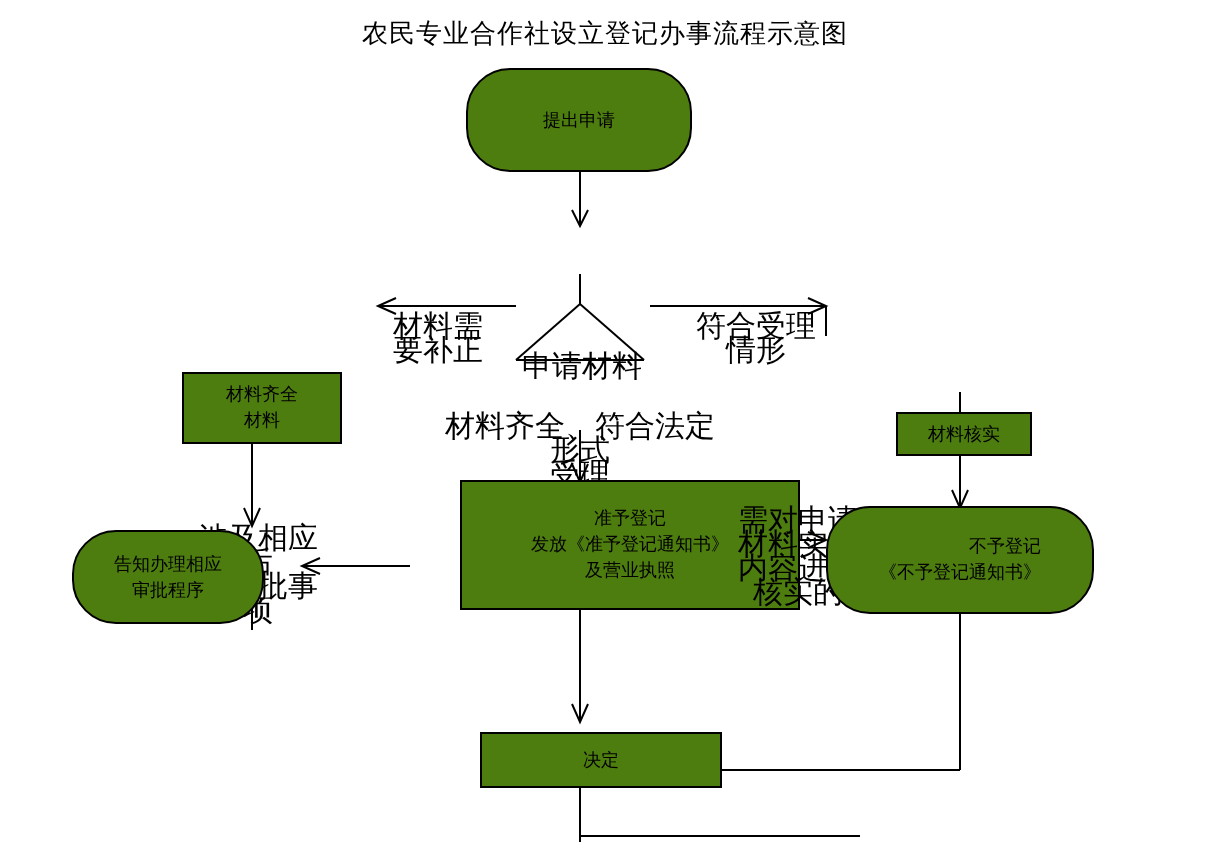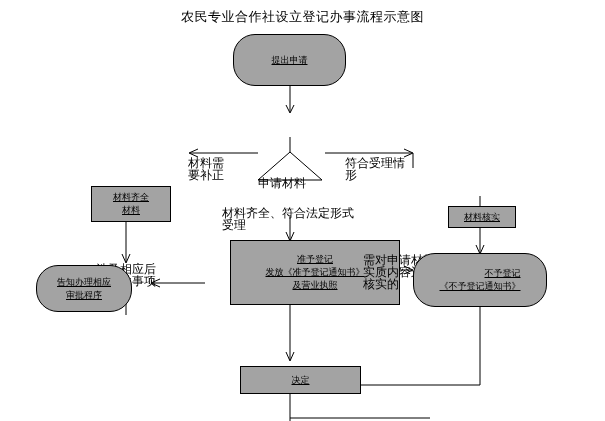--- a/index.html
+++ b/index.html
@@ -24,42 +24,41 @@
     font-size: 13px;
     color: #000;
     font-family: "Liberation Serif", serif;
     font-weight: normal;
     letter-spacing: 0.5px;
   }
   .node {
     position: absolute;
     box-sizing: border-box;
     border: 1px solid #000;
-    background: #a3a3a3;
+    background: #4d7c0f;
     color: #000;
     font-size: 9px;
     line-height: 13px;
     text-align: center;
     display: flex;
     align-items: center;
     justify-content: center;
     padding: 1px 2px;
     font-family: "Liberation Serif", serif;
-    text-decoration: underline;
   }
   .rounded {
     border-radius: 22px / 22px;
   }
   .plain {
     position: absolute;
     color: #000;
-    font-size: 12px;
+    font-size: 15px;
     line-height: 12px;
-    font-family: Liberation Mono, monospace;
-    text-align: left;
+    font-family: Liberation Serif, serif;
+    text-align: center;
   }
   svg#wires {
     position: absolute;
     left: 0;
     top: 0;
     width: 605px;
     height: 421px;
     pointer-events: none;
   }
   svg#wires line, svg#wires path, svg#wires polyline {

